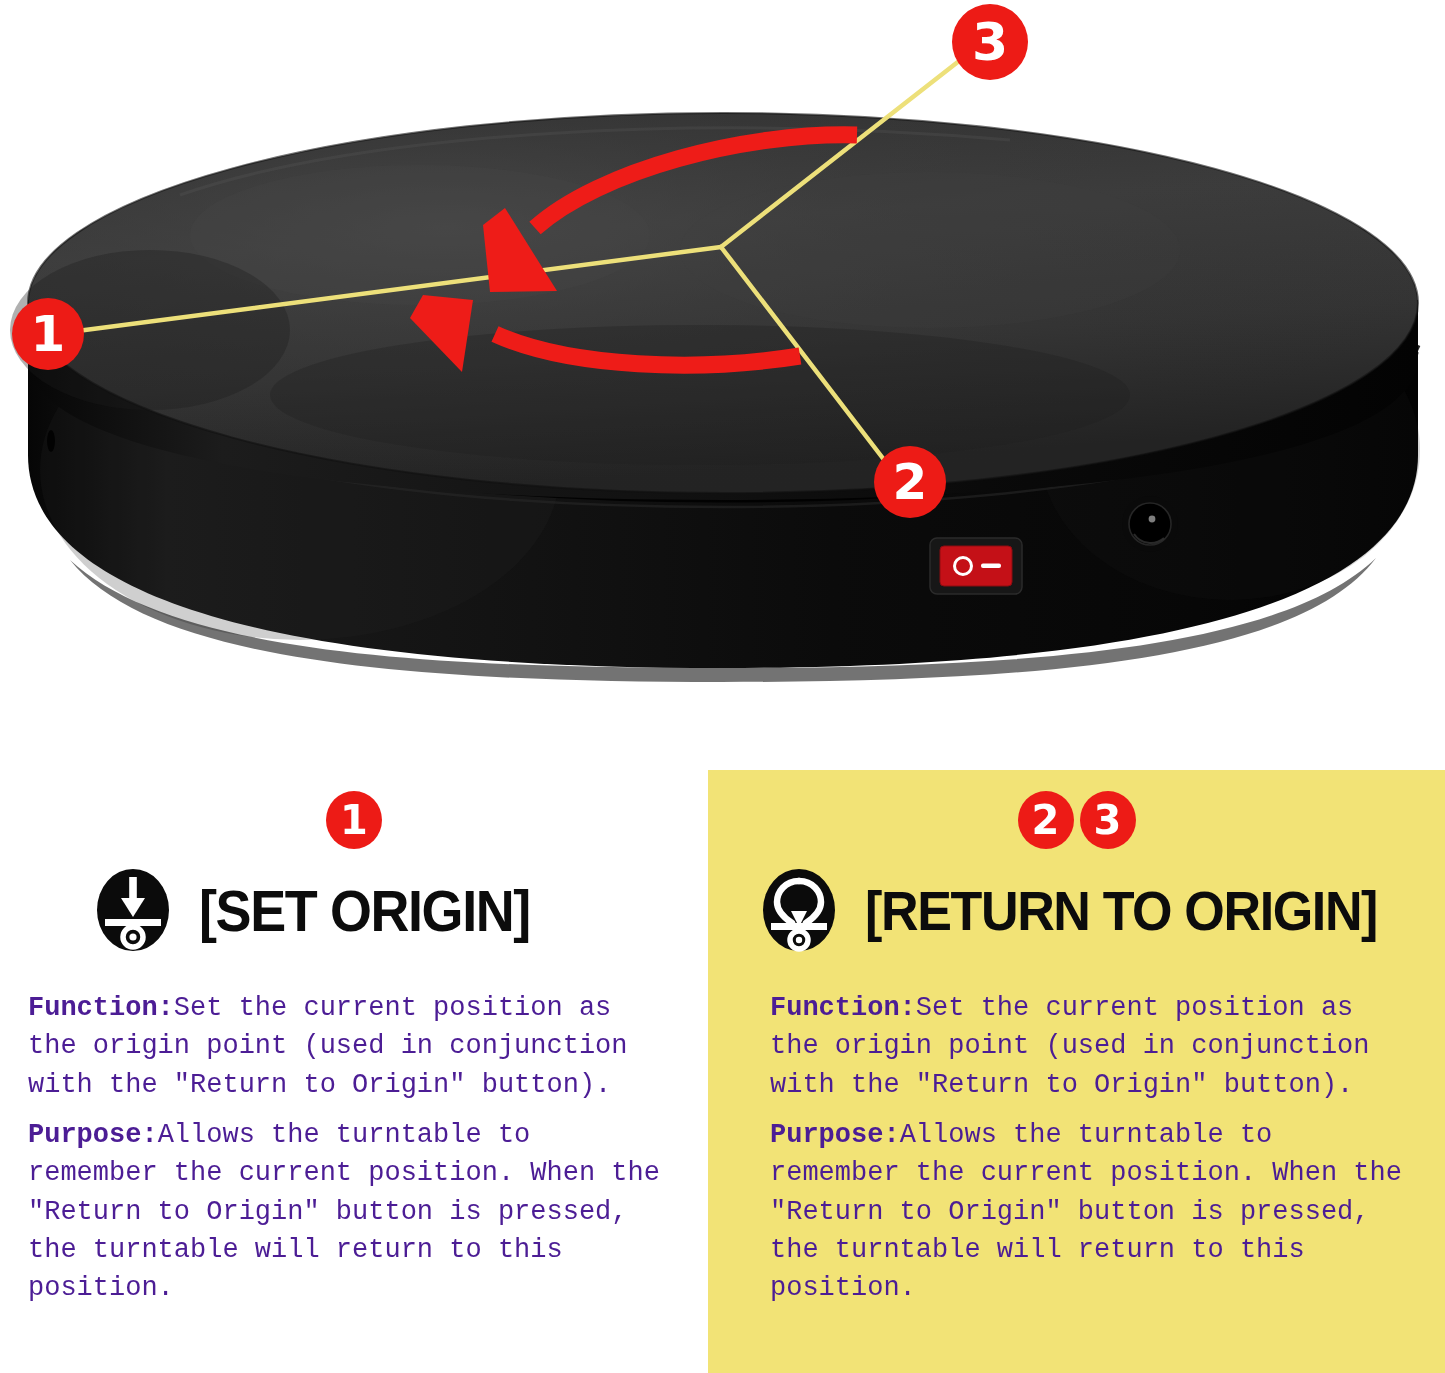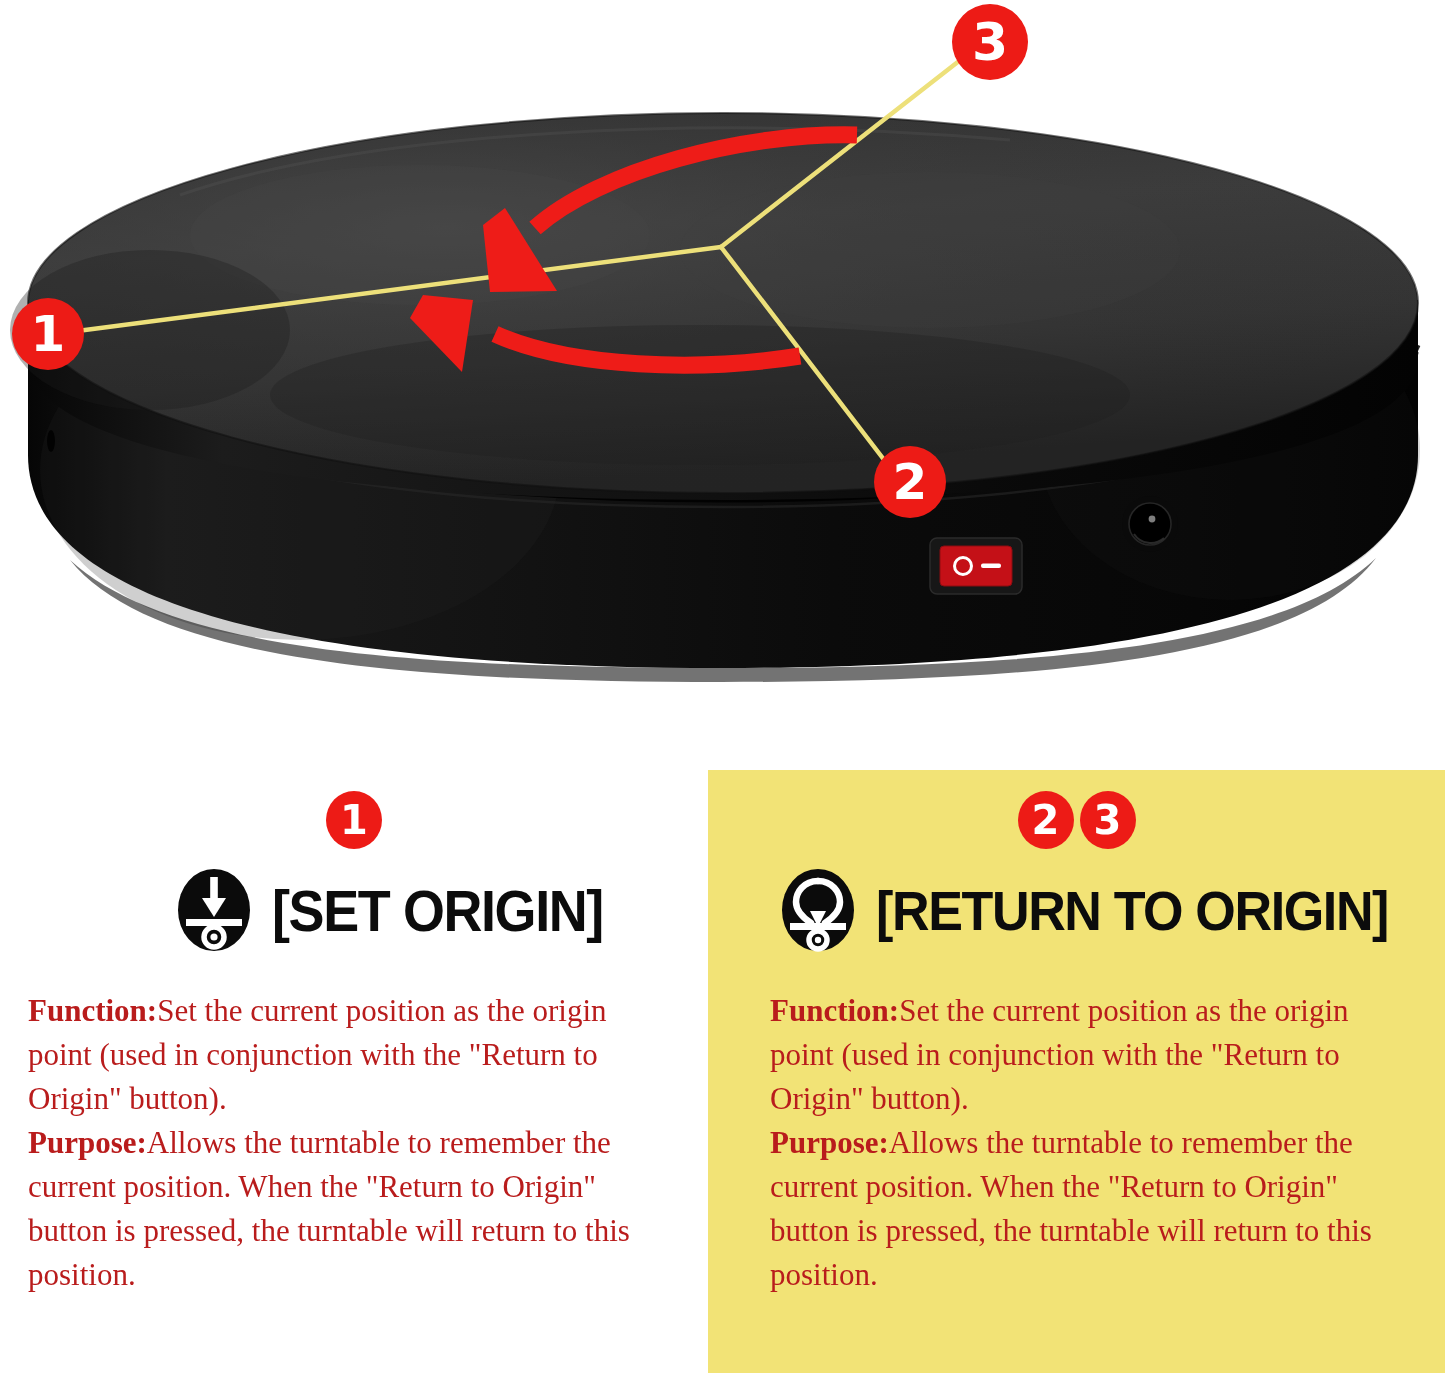--- a/index.html
+++ b/index.html
@@ -112,23 +112,22 @@
     justify-content: center;
     font-family: "DejaVu Sans", sans-serif;
     font-weight: bold;
     font-size: 40px;
     line-height: 1;
   }
 
   .heading-row {
     display: flex;
     align-items: center;
-    gap: 20px;
+    gap: 28px;
     margin-top: 18px;
-    justify-content: center;
   }
   #panel-left .heading-row { padding-left: 95px; }
   #panel-right .heading-row { padding-left: 53px; }
 
   .head-icon {
     width: 76px;
     height: 86px;
     flex: 0 0 auto;
   }
 
@@ -138,34 +137,34 @@
     font-size: 58px;
     letter-spacing: -1.5px;
     color: #0c0c0c;
     white-space: nowrap;
     transform: scaleX(0.93);
     transform-origin: left center;
   }
   #panel-right .heading-text { font-size: 56px; }
 
   .body-text {
-    font-family: Liberation Serif, serif;
-    font-size: 31px;
+    font-family: Liberation Mono, monospace;
+    font-size: 27px;
     line-height: 1.42;
-    color: #b91c1c;
+    color: #4c1d95;
     margin-top: 36px;
   }
   #panel-left .body-text { padding: 0 38px 0 28px; }
   #panel-right .body-text { padding: 0 30px 0 62px; }
 
   .body-text b {
     font-weight: bold;
   }
   .para { margin: 0 0 0 0; }
-  .para + .para { margin-top: 0; }
+  .para + .para { margin-top: 12px; }
 </style>
 </head>
 <body>
 
 <div id="photo-area">
 
   <svg id="product-svg" viewBox="0 0 1445 760">
     <defs>
       <linearGradient id="platterGrad" x1="0" y1="0" x2="0.25" y2="1">
         <stop offset="0%" stop-color="#2f2f2f"></stop>

